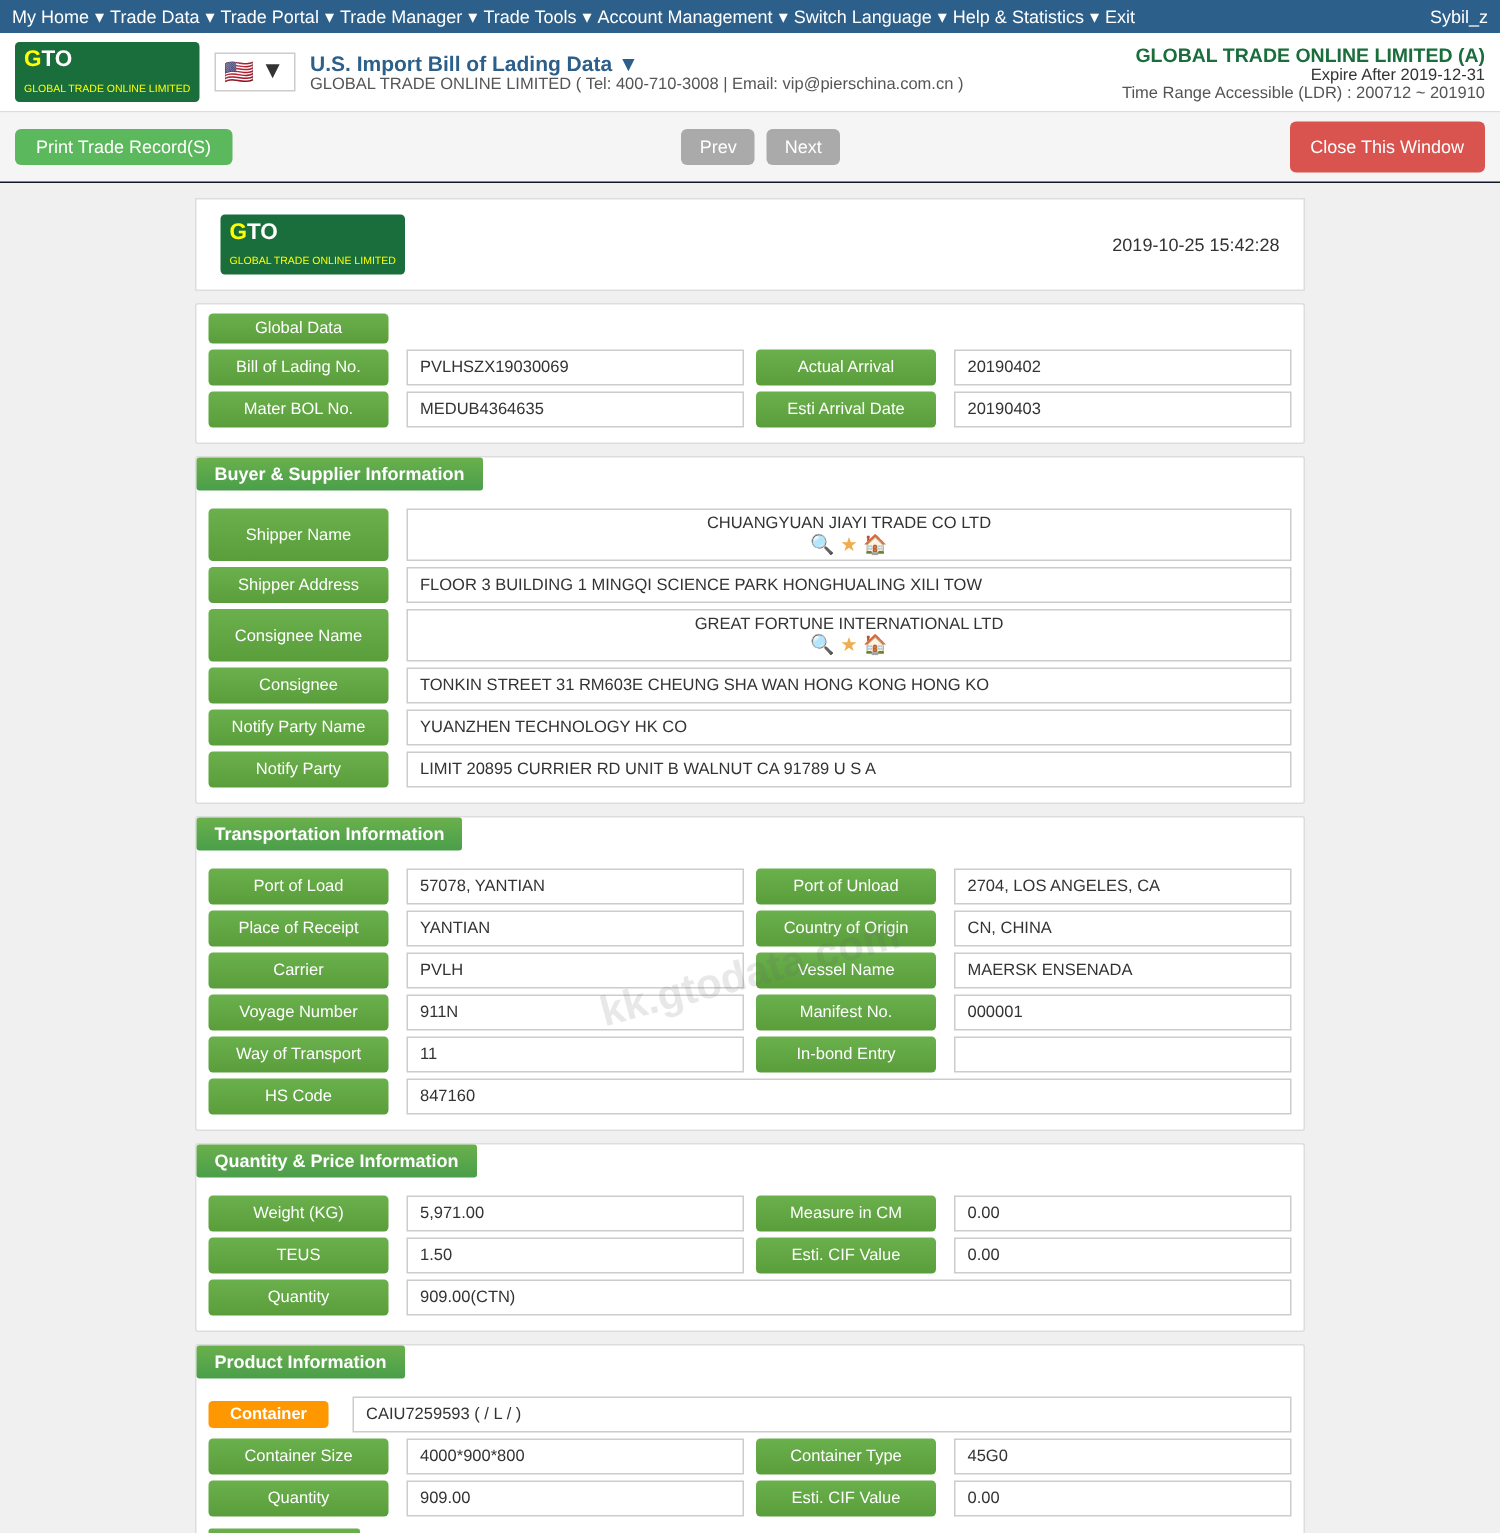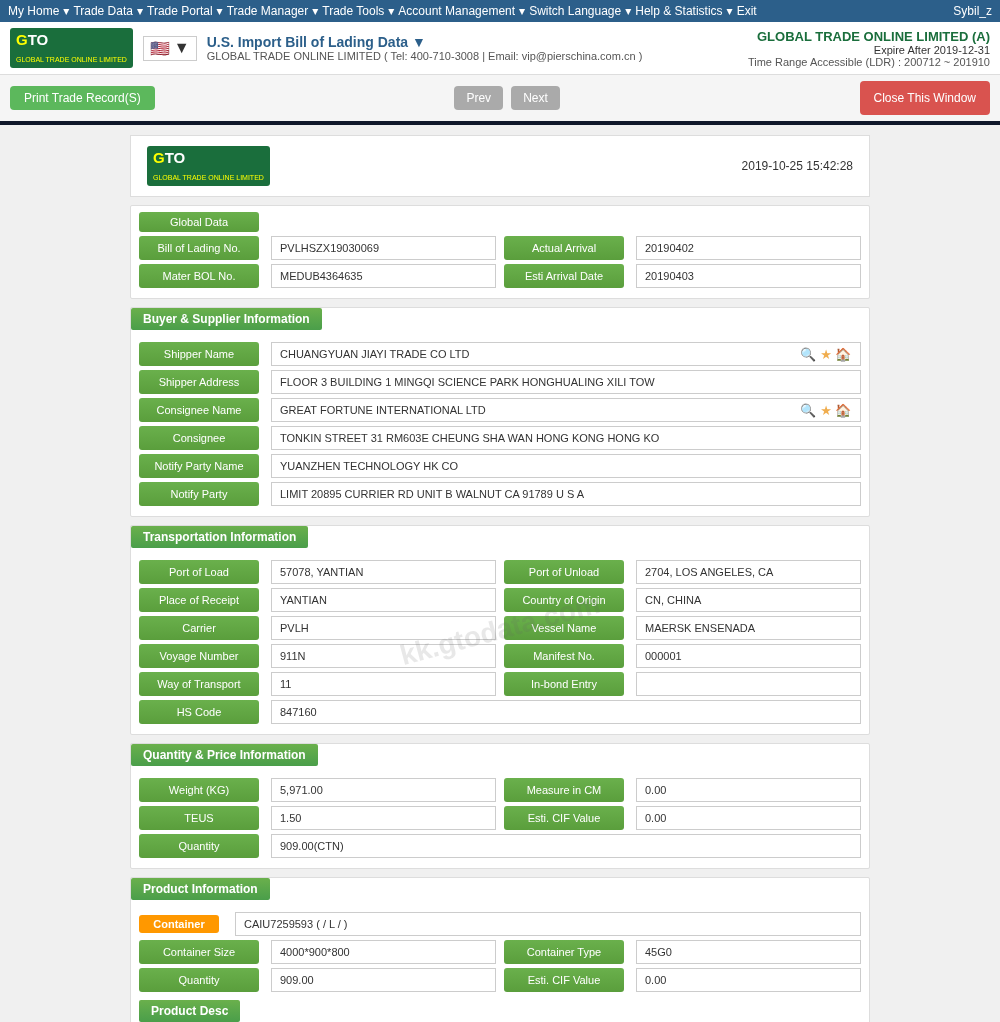--- a/index.html
+++ b/index.html
@@ -43,21 +43,21 @@
     .header-right .expire { color: #333; }
     .header-right .ldr { color: #555; }
 
     
     .action-bar {
       background: #f5f5f5;
       padding: 6px 10px;
       display: flex;
       align-items: center;
       gap: 8px;
-      border-bottom: 4px solid #0f172a;
+      border-bottom: 1px solid #0f172a;
     }
     .btn-green {
       background: #5cb85c;
       color: #fff;
       border: none;
       padding: 5px 14px;
       border-radius: 4px;
       cursor: pointer;
       font-size: 12px;
     }
@@ -149,20 +149,21 @@
       min-height: 24px;
       display: flex;
       align-items: center;
       overflow: hidden;
       white-space: nowrap;
     }
     .field-value.with-icons {
       display: flex;
       align-items: center;
       justify-content: space-between;
+      flex-direction: column;
     }
     .icon-group { display: flex; gap: 4px; align-items: center; }
     .icon-search { color: #888; cursor: pointer; font-size: 13px; }
     .icon-star { color: #f0ad4e; font-size: 13px; cursor: pointer; }
     .icon-home { color: #5cb85c; font-size: 13px; cursor: pointer; }
 
     
     .watermark-overlay {
       position: relative;
     }

